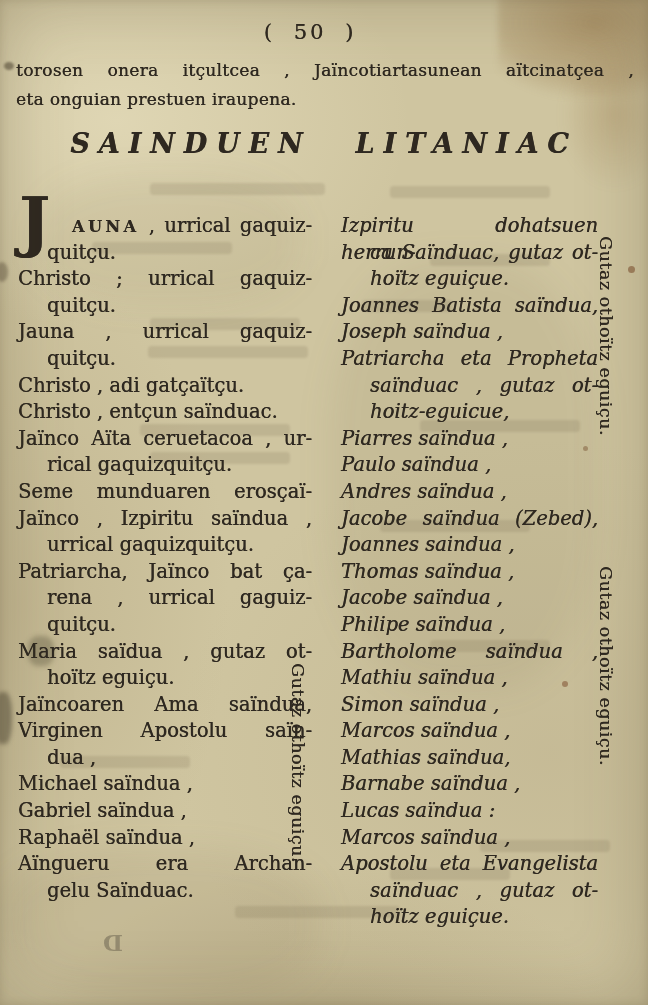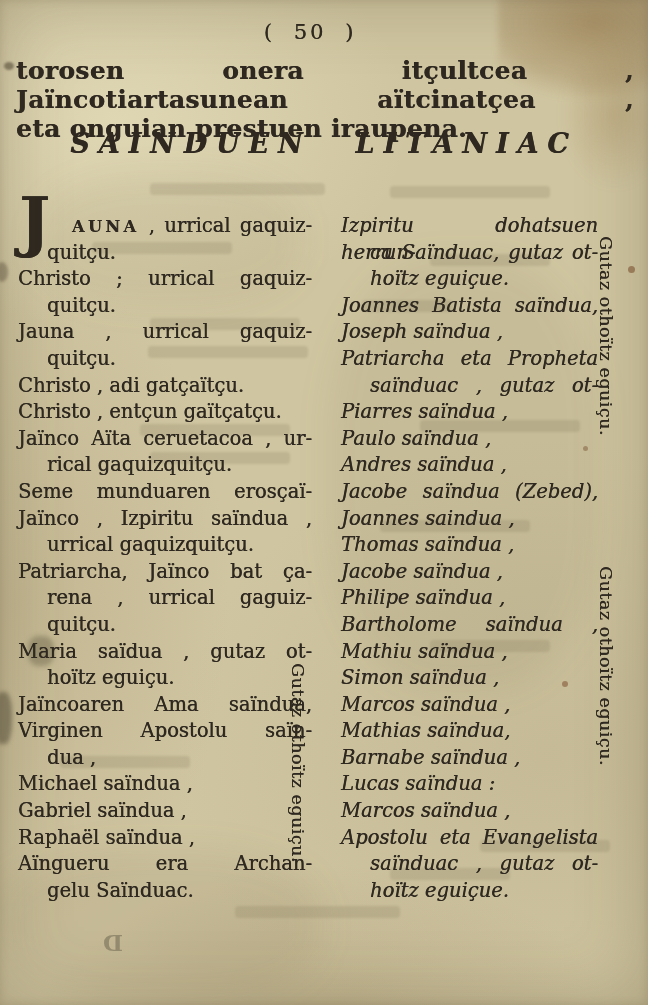--- a/index.html
+++ b/index.html
@@ -18,21 +18,21 @@
     content:""; position:absolute; inset:0; pointer-events:none;
     box-shadow: inset 0 0 70px rgba(84,68,40,.28), inset 0 0 10px rgba(84,68,40,.18);
   }
   .ink{ text-shadow:0.35px 0.25px 0 rgba(46,40,32,.9); }
   .pagenum{
     position:absolute; top:20px; left:0; width:100%; text-align:center;
     font-size:21px; letter-spacing:3px; word-spacing:9px; transform:translateX(-14px);
   }
   .header{
     position:absolute; top:56px; left:16px; width:618px;
-    font-size:25px; font-weight:bold; line-height:29px;
+    font-size:17px; font-weight:normal; line-height:29px;
     letter-spacing:.3px;
   }
   .header .hl1{ text-align:justify; text-align-last:justify; }
   .title{
     position:absolute; top:128px; left:0; width:100%; text-align:center;
     font-style:italic; font-weight:600; font-size:27px;
     letter-spacing:.33em; word-spacing:.95em; white-space:nowrap;
   }
   .col{ position:absolute; top:213px; font-size:19.5px; }
   .col-left{ left:18px;  width:294px; }
@@ -116,21 +116,21 @@
   <div class="title ink">SAINDUEN LITANIAC</div>
 
   <div class="col col-left ink" id="col-left">
       <div class="line j first"><span class="dropcap">J</span><span class="caps">AUNA</span> , urrical gaquiz-</div>
       <div class="line ind">quitçu.</div>
       <div class="line j">Christo ; urrical gaquiz-</div>
       <div class="line ind">quitçu.</div>
       <div class="line j">Jauna , urrical gaquiz-</div>
       <div class="line ind">quitçu.</div>
       <div class="line">Christo , adi gatçaïtçu.</div>
-      <div class="line">Christo , entçun gaïtçatçu.</div>
+      <div class="line">Christo , entçun saïnduac.</div>
       <div class="line j">Jaïnco Aïta ceruetacoa , ur-</div>
       <div class="line ind">rical gaquizquitçu.</div>
       <div class="line j">Seme munduaren erosçaï-</div>
       <div class="line j">Jaïnco , Izpiritu saïndua ,</div>
       <div class="line ind">urrical gaquizquitçu.</div>
       <div class="line j">Patriarcha, Jaïnco bat ça-</div>
       <div class="line ind j">rena , urrical gaguiz-</div>
       <div class="line ind">quitçu.</div>
       <div class="line j">Maria saïdua , gutaz ot-</div>
       <div class="line ind">hoïtz eguiçu.</div>
@@ -144,20 +144,21 @@
       <div class="line ind">gelu Saïnduac.</div>
     </div>
   <div class="col col-right ink" id="col-right">
       <div class="line j">Izpiritu dohatsuen herrun-</div>
       <div class="line ind j">ca Saïnduac, gutaz ot-</div>
       <div class="line ind">hoïtz eguiçue.</div>
       <div class="line j">Joannes Batista saïndua,</div>
       <div class="line">Joseph saïndua ,</div>
       <div class="line j">Patriarcha eta Propheta</div>
       <div class="line ind j">saïnduac , gutaz ot-</div>
+      <div class="line ind">hoitz-eguicue,</div>
       <div class="line">Piarres saïndua ,</div>
       <div class="line">Paulo saïndua ,</div>
       <div class="line">Andres saïndua ,</div>
       <div class="line j">Jacobe saïndua (Zebed),</div>
       <div class="line">Joannes saindua ,</div>
       <div class="line">Thomas saïndua ,</div>
       <div class="line">Jacobe saïndua ,</div>
       <div class="line">Philipe saïndua ,</div>
       <div class="line j">Bartholome saïndua ,</div>
       <div class="line">Mathiu saïndua ,</div>

